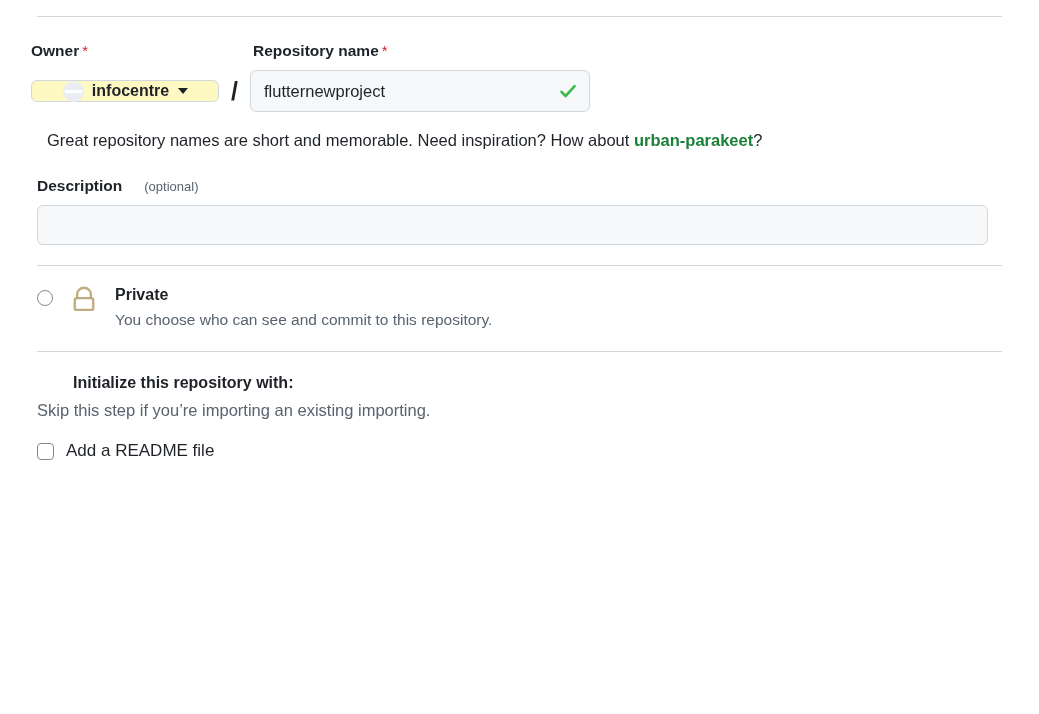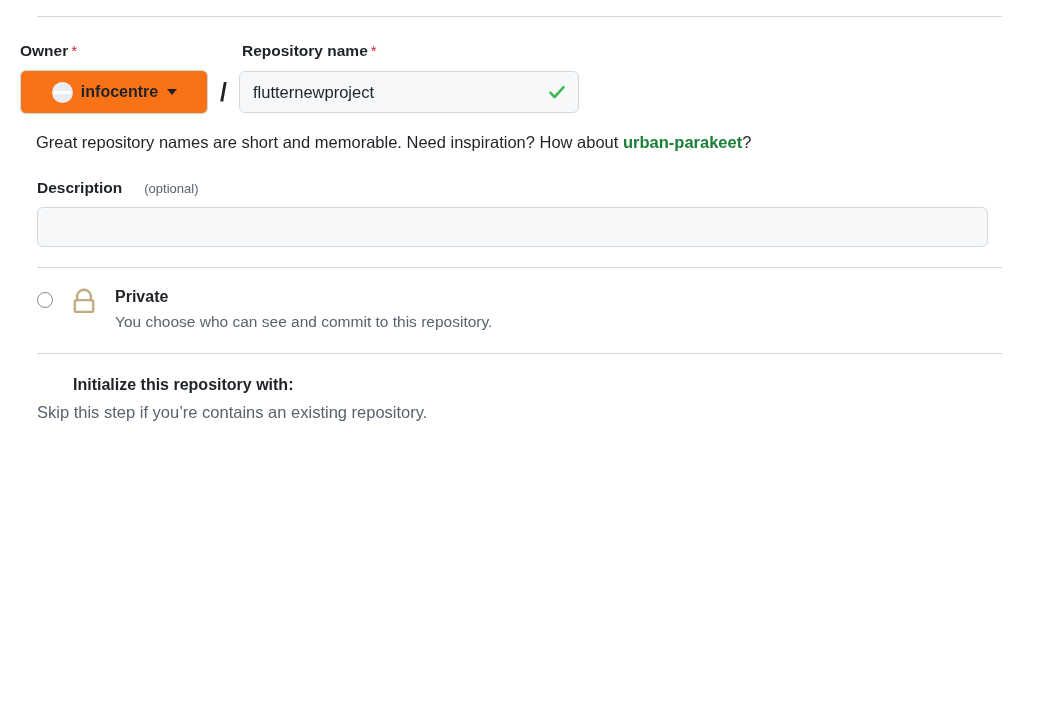--- a/index.html
+++ b/index.html
@@ -69,32 +69,32 @@
     margin-left: 3px;
   }
   .optional-tag {
     font-size: 13px;
     font-weight: 400;
     color: #59636e;
     margin-left: 22px;
   }
 
   
-  .namerow-wrap { padding: 24px 37px 0 20px; }
+  .namerow-wrap { padding: 24px 37px 0 31px; }
   .labels-row { display: flex; align-items: flex-start; }
   .label-owner { width: 222px; }
   .inputs-row { display: flex; align-items: center; margin-top: 9px; }
 
   .owner-select {
     display: flex;
     align-items: center;
     gap: 8px;
-    height: 44px;
+    height: 22px;
     padding: 0 12px 0 13px;
-    background: #f97316;
+    background: #fef9c3;
     border: 1px solid #d1d9e0;
     border-radius: 6px;
     cursor: pointer;
     min-width: 188px;
     justify-content: center;
   }
   .avatar-broken {
     width: 21px;
     height: 21px;
     border-radius: 50%;
@@ -346,17 +346,21 @@
         <div class="vis-desc">You choose who can see and commit to this repository.</div>
       </span>
     </div>
 
   </div>
 
   <hr class="divider" style="margin-top:19px;">
 
   <div class="init-wrap">
     <div class="init-title">Initialize this repository with:</div>
-    <div class="init-sub">Skip this step if you’re contains an existing repository.</div>
-
+    <div class="init-sub">Skip this step if you’re importing an existing importing.</div>
+
+    <div class="check-row">
+      <span class="checkbox"></span>
+      <span class="check-label">Add a README file</span>
+    </div>
   </div>
 
 </div>
 
 </body></html>

